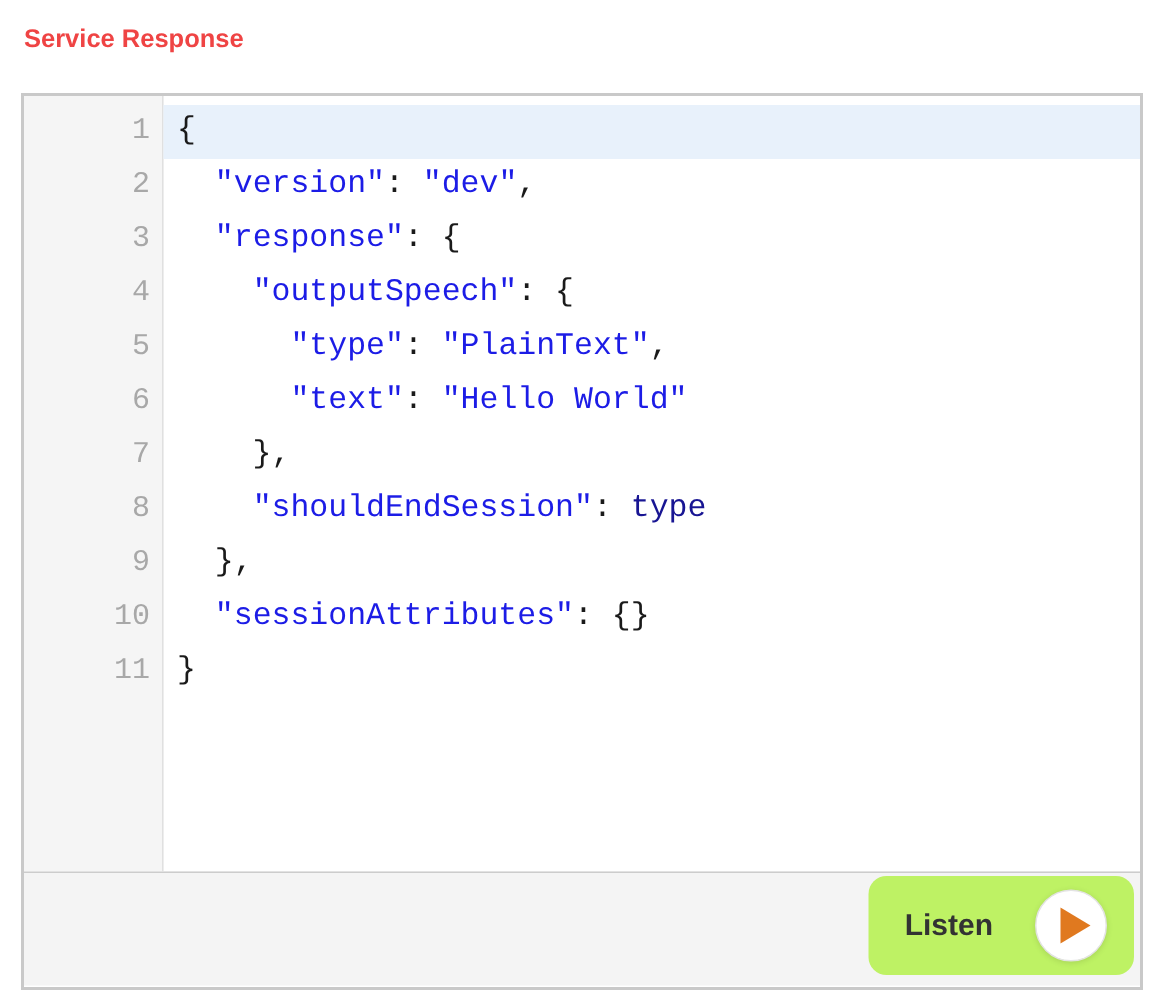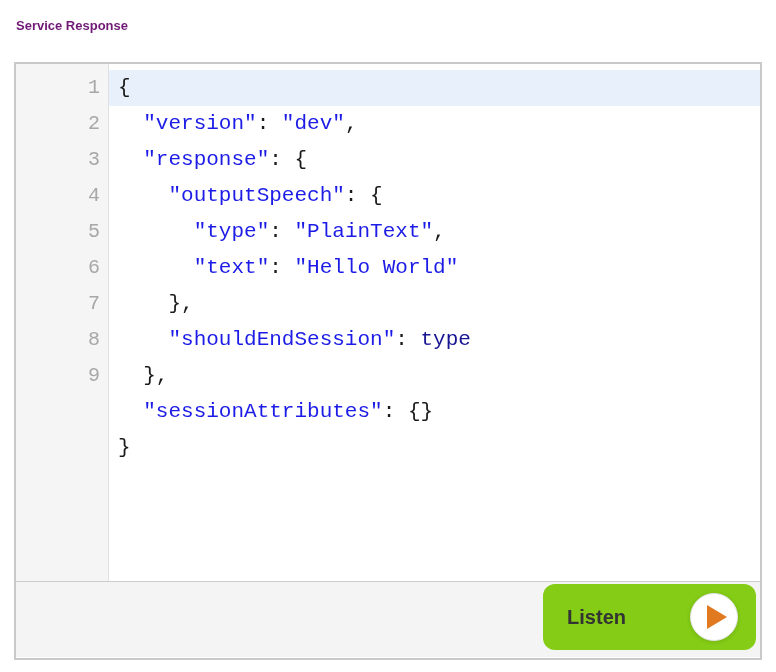--- a/index.html
+++ b/index.html
@@ -5,24 +5,24 @@
   * { box-sizing: border-box; }
   html, body {
     margin: 0; padding: 0;
     width: 776px; height: 672px;
     background: #ffffff;
     font-family: "Liberation Sans", sans-serif;
     overflow: hidden;
   }
   .title {
     margin: 15px 16px 0 16px;
-    font-size: 13px;
+    font-size: 17px;
     line-height: 22px;
     font-weight: 700;
-    color: #701a75;
+    color: #ef4444;
   }
   .panel {
     margin: 25px 14px 0 14px;
     width: 748px;
     height: 598px;
     border: 2px solid #c9c9c9;
     background: #ffffff;
   }
   .editor {
     display: flex;
@@ -69,25 +69,24 @@
     border-top: 1px solid #cccccc;
     background: #f4f4f4;
   }
   .listen {
     position: absolute;
     top: 2px;
     right: 4px;
     height: 66px;
     display: flex;
     align-items: center;
-    background: #84cc16;
+    background: #bef264;
     border-radius: 12px;
     padding: 0 18px 0 24px;
     cursor: pointer;
-    gap: 36px;
   }
   .listen-label {
     font-size: 20px;
     font-weight: 700;
     color: #333333;
     margin-right: 28px;
   }
   .play-btn {
     width: 48px;
     height: 48px;
@@ -119,20 +118,22 @@
       <div class="gutter">
           <div class="ln">1</div>
           <div class="ln">2</div>
           <div class="ln">3</div>
           <div class="ln">4</div>
           <div class="ln">5</div>
           <div class="ln">6</div>
           <div class="ln">7</div>
           <div class="ln">8</div>
           <div class="ln">9</div>
+          <div class="ln">10</div>
+          <div class="ln">11</div>
         </div>
       <div class="codearea">
           <div class="codeline active"><span class="tok-p">{</span></div>
           <div class="codeline"><span class="tok-p">  </span><span class="tok-s">"version"</span><span class="tok-p">: </span><span class="tok-s">"dev"</span><span class="tok-p">,</span></div>
           <div class="codeline"><span class="tok-p">  </span><span class="tok-s">"response"</span><span class="tok-p">: {</span></div>
           <div class="codeline"><span class="tok-p">    </span><span class="tok-s">"outputSpeech"</span><span class="tok-p">: {</span></div>
           <div class="codeline"><span class="tok-p">      </span><span class="tok-s">"type"</span><span class="tok-p">: </span><span class="tok-s">"PlainText"</span><span class="tok-p">,</span></div>
           <div class="codeline"><span class="tok-p">      </span><span class="tok-s">"text"</span><span class="tok-p">: </span><span class="tok-s">"Hello World"</span></div>
           <div class="codeline"><span class="tok-p">    },</span></div>
           <div class="codeline"><span class="tok-p">    </span><span class="tok-s">"shouldEndSession"</span><span class="tok-p">: </span><span class="tok-a">type</span></div>

